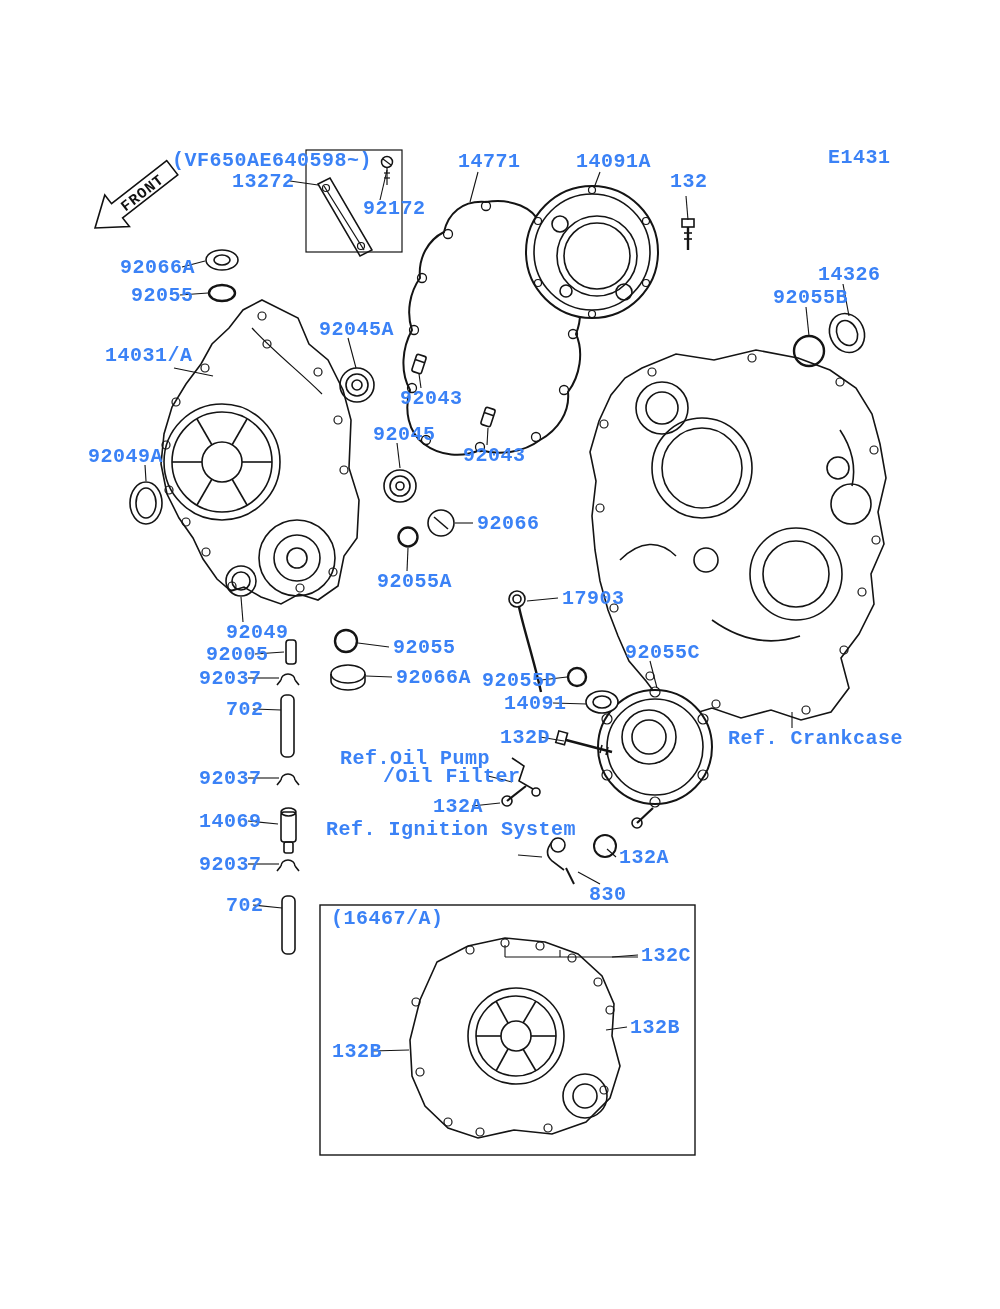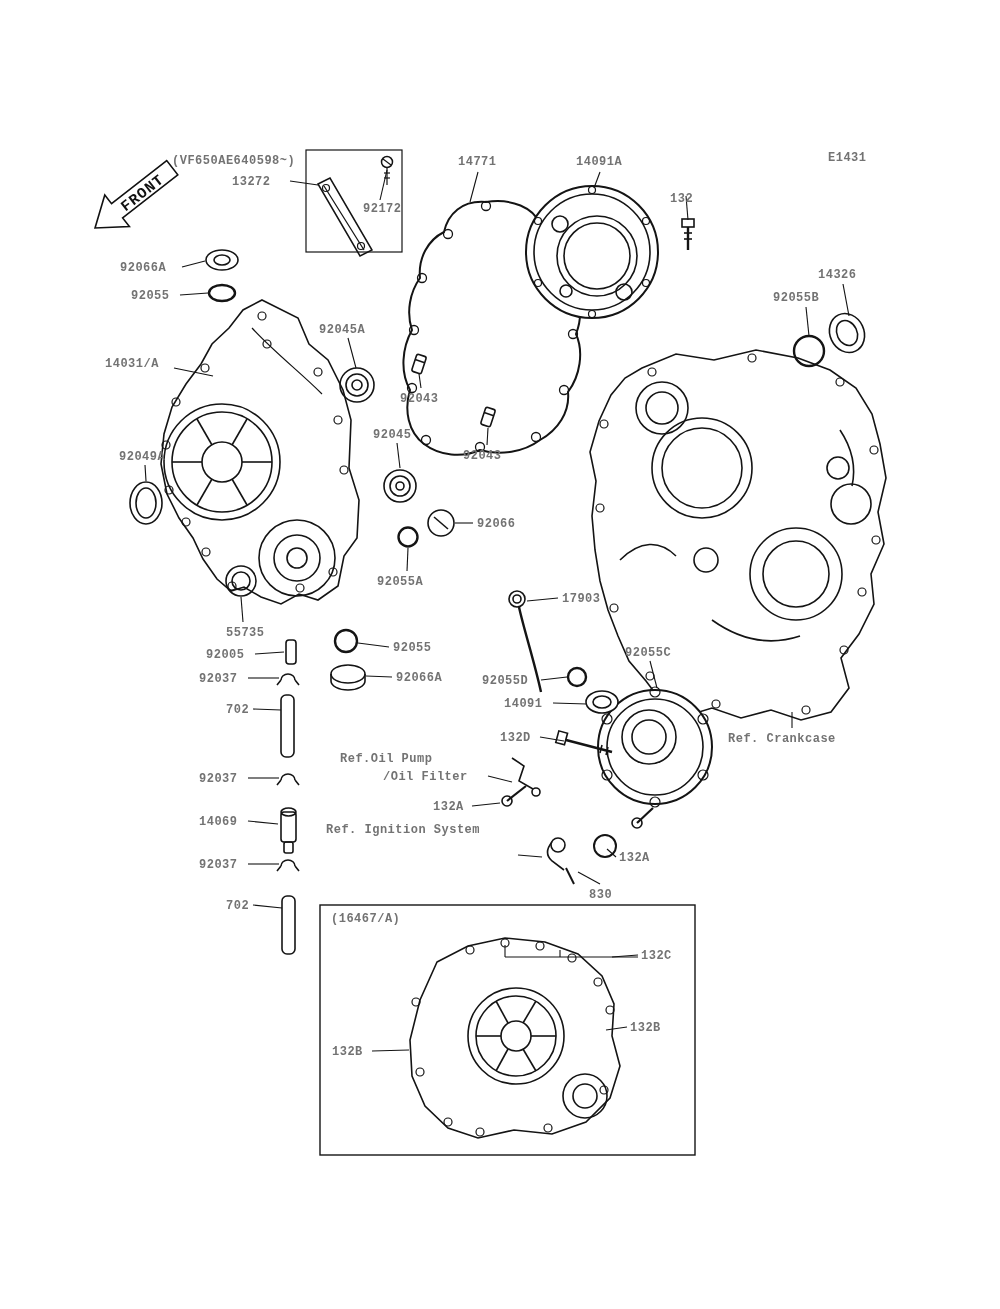--- a/index.html
+++ b/index.html
@@ -2,21 +2,21 @@
 <html><head>
 <meta charset="utf-8">
 <style>
   html,body{margin:0;padding:0;background:#fff;}
   .canvas{
     position:relative;width:1000px;height:1309px;background:#ffffff;
     font-family:"Liberation Mono","DejaVu Sans Mono",monospace;overflow:hidden;
   }
   svg.art{position:absolute;left:0;top:0;}
   .lbl{
-    position:absolute;font-size:12px;font-weight:700;color:#737373;
+    position:absolute;font-size:20px;font-weight:700;color:#3b82f6;
     white-space:nowrap;letter-spacing:0.5px;line-height:18px;
   }
 </style>
 </head>
 <body>
 
 <div class="canvas">
 
   <svg class="art" width="1000" height="1309" viewBox="0 0 1000 1309">
 
@@ -364,35 +364,35 @@
       <line x1="372" y1="1051" x2="409" y2="1050"></line>
     </g>
   </svg>
 
   <div class="lbl" style="left:828px;top:149px">E1431</div>
   <div class="lbl" style="left:172px;top:152px">(VF650AE640598~)</div>
   <div class="lbl" style="left:232px;top:173px">13272</div>
   <div class="lbl" style="left:363px;top:200px">92172</div>
   <div class="lbl" style="left:458px;top:153px">14771</div>
   <div class="lbl" style="left:576px;top:153px">14091A</div>
-  <div class="lbl" style="left:670px;top:190px">132</div>
+  <div class="lbl" style="left:670px;top:173px">132</div>
   <div class="lbl" style="left:818px;top:266px">14326</div>
   <div class="lbl" style="left:773px;top:289px">92055B</div>
   <div class="lbl" style="left:120px;top:259px">92066A</div>
   <div class="lbl" style="left:131px;top:287px">92055</div>
   <div class="lbl" style="left:319px;top:321px">92045A</div>
-  <div class="lbl" style="left:105px;top:355px">14031/A</div>
+  <div class="lbl" style="left:105px;top:347px">14031/A</div>
   <div class="lbl" style="left:400px;top:390px">92043</div>
   <div class="lbl" style="left:373px;top:426px">92045</div>
   <div class="lbl" style="left:463px;top:447px">92043</div>
-  <div class="lbl" style="left:119px;top:448px">92049A</div>
+  <div class="lbl" style="left:88px;top:448px">92049A</div>
   <div class="lbl" style="left:477px;top:515px">92066</div>
   <div class="lbl" style="left:377px;top:573px">92055A</div>
   <div class="lbl" style="left:562px;top:590px">17903</div>
-  <div class="lbl" style="left:226px;top:624px">55735</div>
+  <div class="lbl" style="left:226px;top:624px">92049</div>
   <div class="lbl" style="left:206px;top:646px">92005</div>
   <div class="lbl" style="left:393px;top:639px">92055</div>
   <div class="lbl" style="left:199px;top:670px">92037</div>
   <div class="lbl" style="left:396px;top:669px">92066A</div>
   <div class="lbl" style="left:625px;top:644px">92055C</div>
   <div class="lbl" style="left:482px;top:672px">92055D</div>
   <div class="lbl" style="left:504px;top:695px">14091</div>
   <div class="lbl" style="left:226px;top:701px">702</div>
   <div class="lbl" style="left:500px;top:729px">132D</div>
   <div class="lbl" style="left:728px;top:730px">Ref. Crankcase</div>

